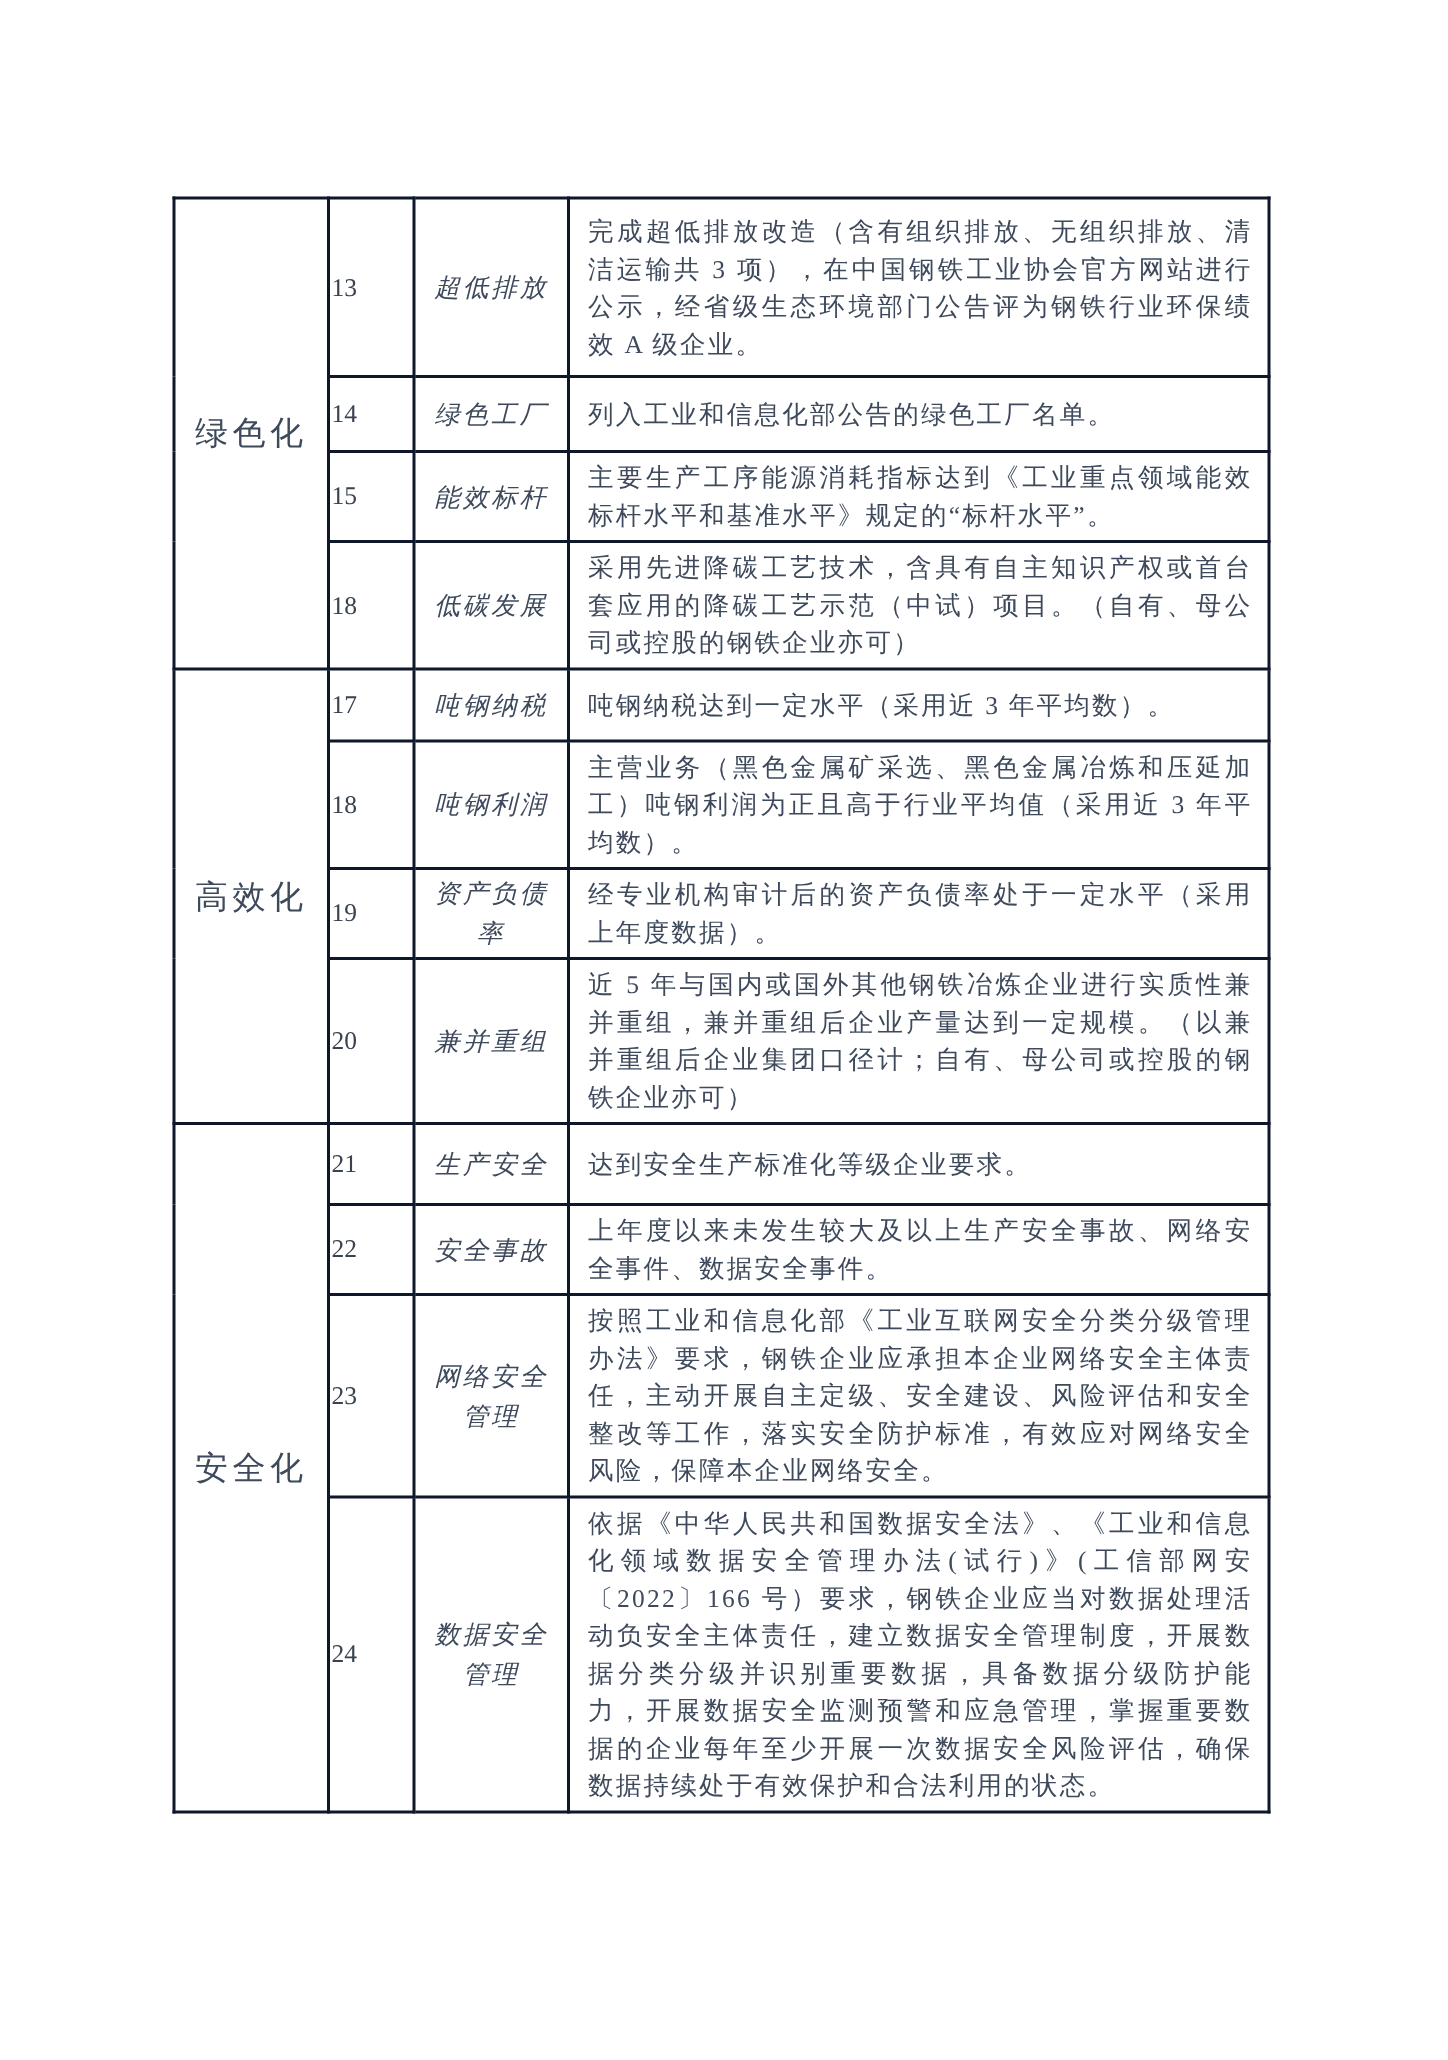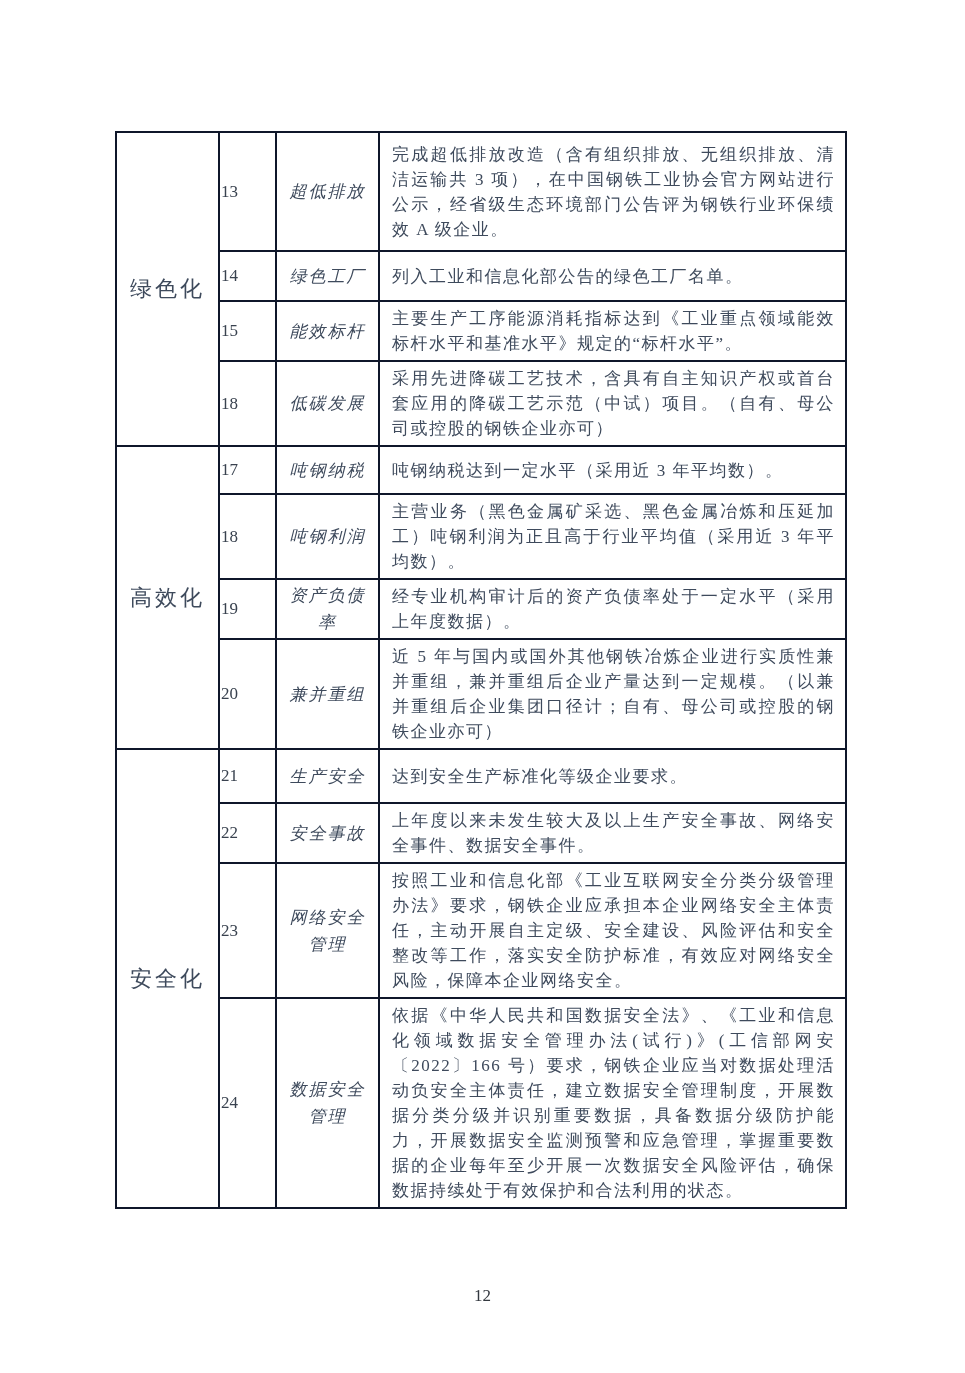--- a/index.html
+++ b/index.html
@@ -144,14 +144,13 @@
           <td class="desc-cell">按照工业和信息化部《工业互联网安全分类分级管理办法》要求，钢铁企业应承担本企业网络安全主体责任，主动开展自主定级、安全建设、风险评估和安全整改等工作，落实安全防护标准，有效应对网络安全风险，保障本企业网络安全。</td>
         </tr>
         <tr style="height: 208px;">
           <td class="no-cell">24</td>
           <td class="name-cell">数据安全管理</td>
           <td class="desc-cell">依据《中华人民共和国数据安全法》、《工业和信息化领域数据安全管理办法(试行)》(工信部网安〔2022〕166 号）要求，钢铁企业应当对数据处理活动负安全主体责任，建立数据安全管理制度，开展数据分类分级并识别重要数据，具备数据分级防护能力，开展数据安全监测预警和应急管理，掌握重要数据的企业每年至少开展一次数据安全风险评估，确保数据持续处于有效保护和合法利用的状态。</td>
         </tr>
       </tbody>
   </table>
 
-  <div class="page-number">12</div>
 </div>
 
 </body></html>

